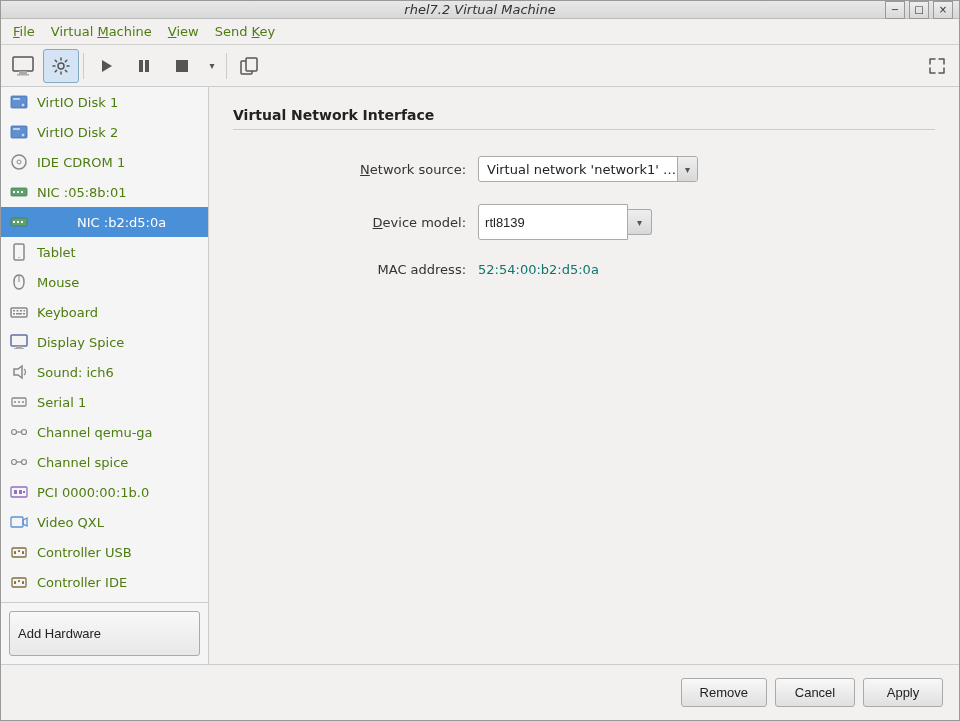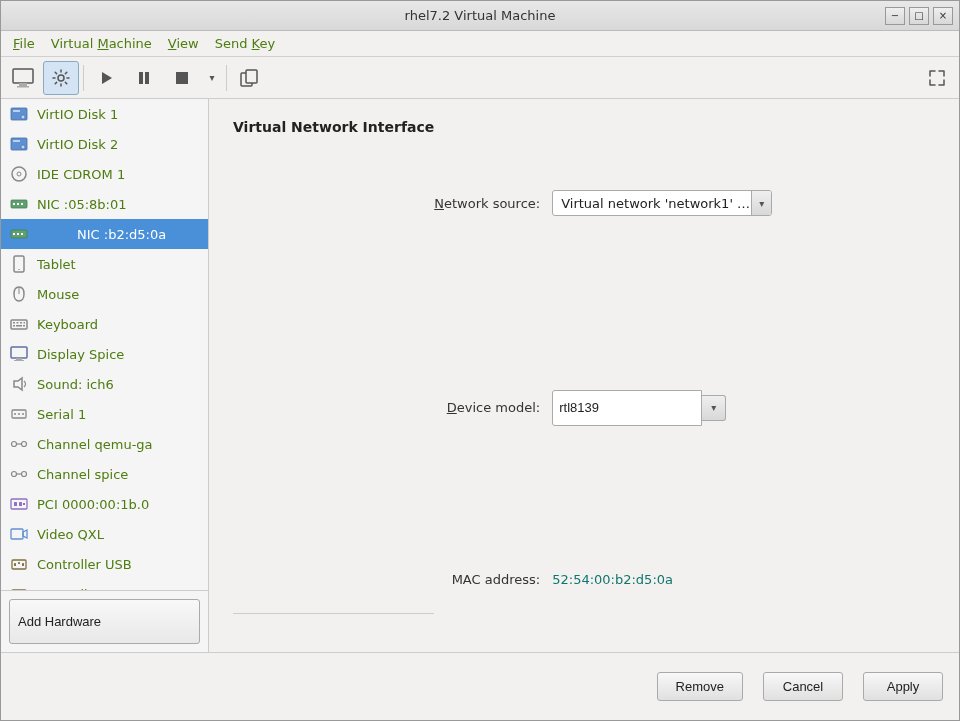--- a/index.html
+++ b/index.html
@@ -17,27 +17,28 @@
       width: 960px;
       height: 721px;
       display: flex;
       flex-direction: column;
       border: 1px solid #999;
       background: #f2f1f0;
     }
 
     .titlebar {
       background: linear-gradient(to bottom, #e8e8e8, #d8d8d8);
-      height: 30px;
+      height: 18px;
       display: flex;
       align-items: center;
       justify-content: center;
       border-bottom: 1px solid #bbb;
       position: relative;
       user-select: none;
+      font-style: italic;
     }
     .titlebar-title {
       font-size: 13px;
       color: #333;
     }
     .titlebar-controls {
       position: absolute;
       right: 6px;
       display: flex;
       gap: 4px;
@@ -178,21 +179,21 @@
       color: #222;
       text-align: left;
     }
 
     
     .main-panel {
       flex: 1;
       padding: 20px 24px;
       background: #f2f1f0;
       display: flex;
-      flex-direction: row;
+      flex-direction: column;
     }
     .section-title {
       font-size: 14px;
       font-weight: bold;
       color: #222;
       margin-bottom: 18px;
       border-bottom: 1px solid #ccc;
       padding-bottom: 6px;
     }
     .form-table {
@@ -285,28 +286,28 @@
     }
 
     
     .mac-value {
       font-size: 13px;
       color: #0f766e;
     }
 
     
     .bottom-bar {
-      height: 68px;
+      height: 56px;
       background: #f2f1f0;
       border-top: 1px solid #ccc;
       display: flex;
       align-items: center;
       justify-content: flex-end;
       padding: 0 16px;
-      gap: 20px;
+      gap: 8px;
     }
     .bottom-btn {
       padding: 6px 18px;
       background: linear-gradient(to bottom, #f8f8f8, #e0e0e0);
       border: 1px solid #aaa;
       border-radius: 3px;
       cursor: pointer;
       font-size: 13px;
       color: #222;
       min-width: 80px;

